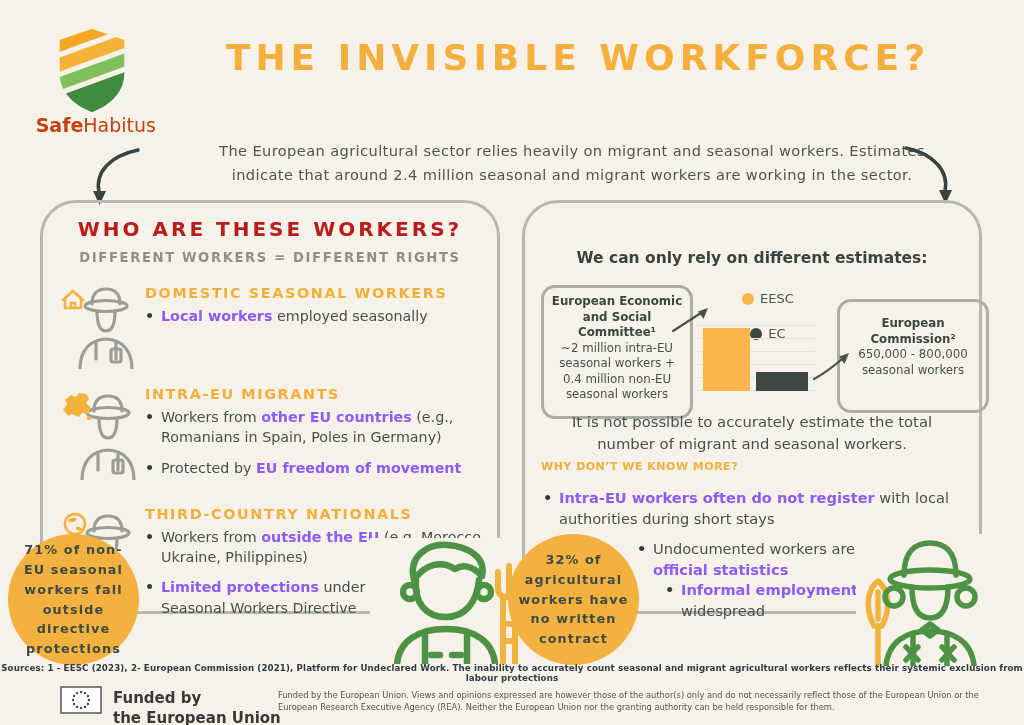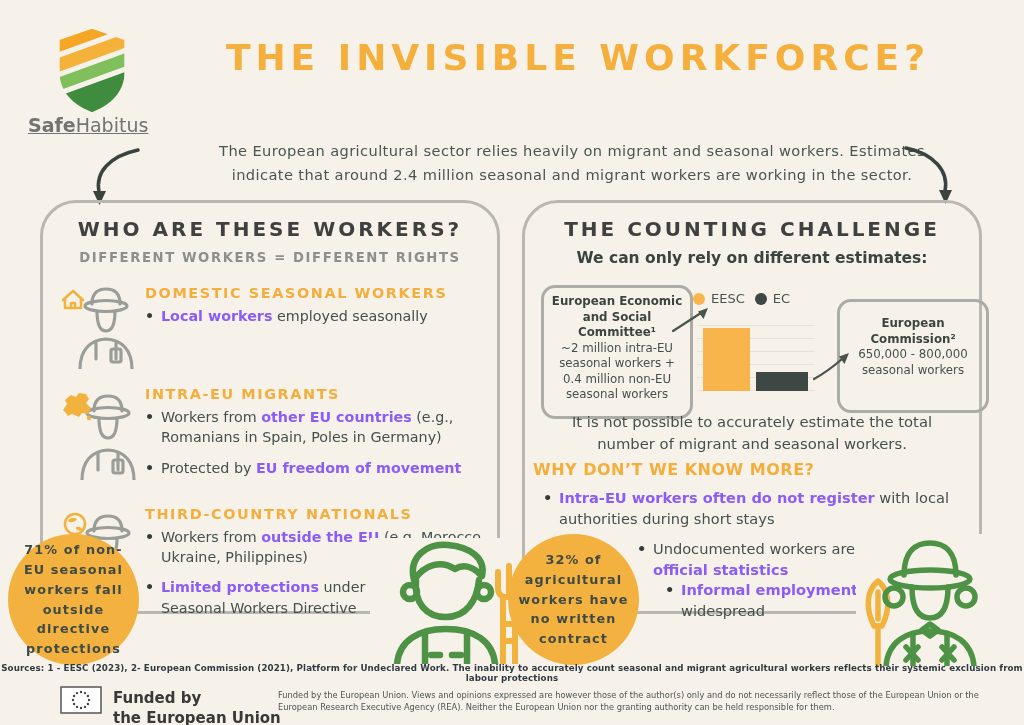--- a/index.html
+++ b/index.html
@@ -2,30 +2,30 @@
 <html><head>
 <meta charset="utf-8">
 <style>
   html,body{margin:0;padding:0;}
   body{width:1024px;height:725px;overflow:hidden;background:#F7F2E9;
        font-family:"DejaVu Sans","Liberation Sans",sans-serif;color:#44504D;}
   #canvas{position:absolute;inset:0;width:1024px;height:725px;background:#F7F2E9;}
   .abs{position:absolute;}
 
   
-  .brand-text{left:28px;top:114px;width:128px;text-align:left;font-size:19px;color:#737373;text-decoration:underline;}
+  .brand-text{left:28px;top:114px;width:128px;text-align:right;font-size:19px;color:#c2410c;}
   .brand-text b{font-weight:bold;}
   .title{left:138px;top:34px;right:6px;text-align:center;color:#F4AF3C;font-weight:bold;
          font-size:36px;letter-spacing:5px;line-height:1.36;}
   .subtitle{left:128px;top:139px;right:8px;text-align:center;font-size:14.6px;color:#4A5551;
             letter-spacing:.4px;line-height:1.62;}
 
   
   .panel{border:3px solid #B9B8B0;border-radius:36px;background:transparent;}
-  .panel-title{position:absolute;left:0;right:0;top:14px;text-align:center;color:#404040;
+  .panel-title{position:absolute;left:0;right:0;top:14px;text-align:center;color:#b91c1c;
                font-weight:bold;font-size:20px;letter-spacing:3px;}
   .panel-sub{position:absolute;left:0;right:0;top:47px;text-align:center;color:#8D8F8C;
              font-weight:bold;font-size:13.2px;letter-spacing:1.6px;}
   .panel-sub2{position:absolute;left:0;right:0;top:46px;text-align:center;color:#39433F;
               font-weight:bold;font-size:15.5px;}
 
   
   .groups{position:absolute;left:14px;top:78px;right:8px;}
   .group{display:flex;align-items:flex-start;margin-bottom:13px;}
   .icon-wrap{flex:0 0 88px;display:flex;justify-content:center;padding-top:2px;}
@@ -38,30 +38,30 @@
   .stat-circle{width:131px;height:131px;border-radius:50%;background:#F3B240;
                display:flex;align-items:center;justify-content:center;text-align:center;}
   .stat-circle p{margin:0;padding:0 10px;font-size:12.8px;font-weight:bold;color:#3F4A45;
                  letter-spacing:1.1px;line-height:1.55;}
 
   
   .chart{position:absolute;left:0;top:76px;right:0;height:134px;}
   .chart-box{position:absolute;border:3px solid #ABACA6;border-radius:14px;text-align:center;
              font-size:11.8px;line-height:1.32;color:#44504D;padding:6px 4px;background:transparent;}
   .chart-box .bt{font-weight:bold;color:#3A453F;}
-  .legend{position:absolute;left:168px;top:12px;width:150px;display:flex;gap:10px;align-items:center;}
+  .legend{position:absolute;left:168px;top:12px;width:150px;display:flex;gap:20px;align-items:center;flex-direction:column;}
   .legend .litem{display:flex;align-items:center;gap:6px;font-size:13px;color:#49534F;}
   .legend .ldot{width:12px;height:12px;border-radius:50%;}
   .bars{position:absolute;left:172px;top:46px;width:118px;height:66px;
         background:repeating-linear-gradient(to bottom,#E6E2D7 0 1px,transparent 1px 13px);}
   .bar{position:absolute;bottom:0;}
   .chart-note{position:absolute;left:36px;right:36px;top:208px;text-align:center;
               font-size:14.8px;line-height:1.5;color:#44504D;}
-  .why-heading{position:absolute;left:8px;top:257px;color:#F3AE3C;font-weight:bold;
-               font-size:16px;letter-spacing:.5px;}
+  .why-heading{position:absolute;left:16px;top:257px;color:#F3AE3C;font-weight:bold;
+               font-size:11px;letter-spacing:.5px;}
   .why1{position:absolute;left:18px;top:285px;width:428px;}
   .why2{position:absolute;left:112px;top:336px;width:330px;}
   .why3{position:absolute;left:140px;top:377px;width:280px;}
   .why1 .bullet,.why2 .bullet,.why3 .bullet{font-size:14.6px;}
 
   
   .sources{left:0;right:0;top:663px;text-align:center;font-size:8.7px;font-weight:bold;
            color:#2F3A42;letter-spacing:.1px;}
   .eu-label{left:113px;top:688px;font-size:15px;font-weight:bold;color:#393939;line-height:1.35;}
   .disclaimer{left:278px;top:689px;width:724px;font-size:8.3px;color:#4F5350;line-height:1.5;}
@@ -194,21 +194,20 @@
           <div class="bullet" style="margin-top:10px">
               <span class="dot">•</span>
               <span style="max-width:250px;display:inline-block"><span></span><b>Limited protections</b><span> under the Seasonal Workers Directive</span></span>
             </div>
         </div>
       </div>
     </div>
   </div>
 
   <div class="abs panel" style="left:522px;top:200px;width:454px;height:408px">
-    <div class="panel-title">THE COUNTING CHALLENGE</div>
     <div class="panel-sub2">We can only rely on different estimates:</div>
 
     <div class="chart">
       <div class="chart-box" style="left:16px;top:6px;width:138px;height:116px">
         <span class="bt">European Economic and Social Committee¹</span><br>
         <span>~2 million intra-EU seasonal workers + 0.4 million non-EU seasonal workers</span>
       </div>
 
       <div class="legend">
         <div class="litem">

